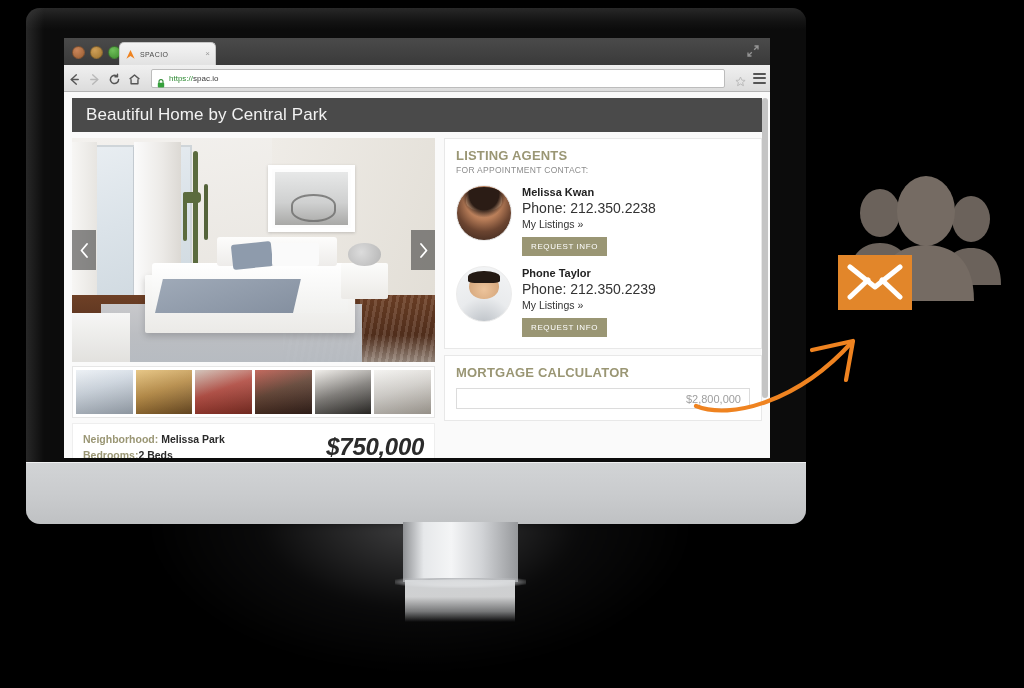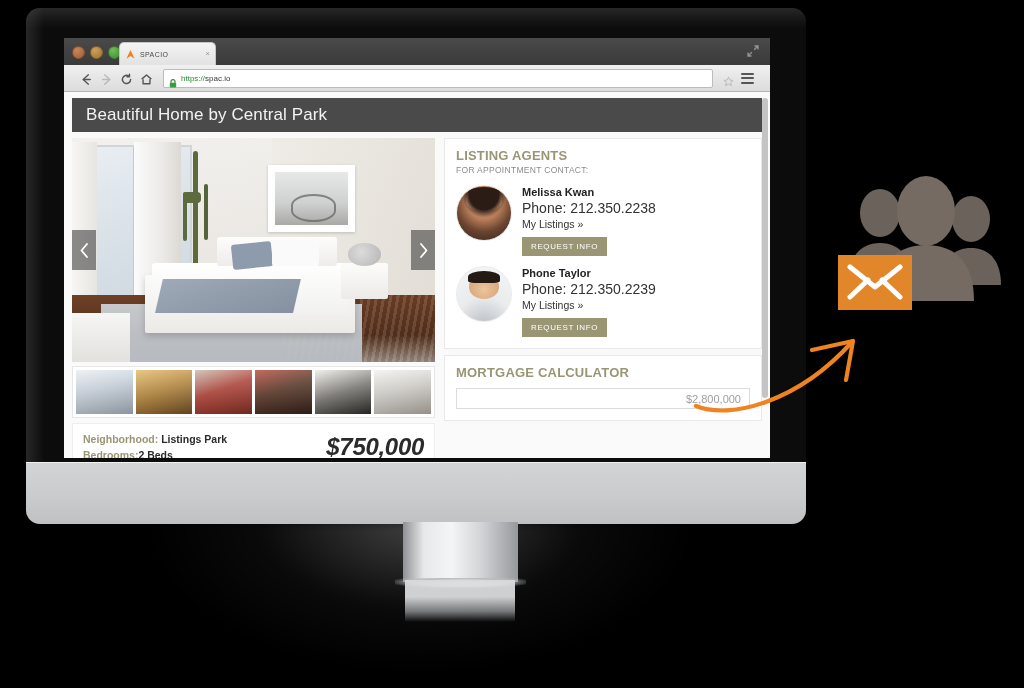--- a/index.html
+++ b/index.html
@@ -82,21 +82,21 @@
     overflow:hidden;flex:1;
   }
   .tab-close{font-size:8px;color:#9a9a9a;line-height:1;}
   .win-max{
     position:absolute;right:10px;top:6px;width:14px;height:14px;opacity:.55;
   }
   .chrome-toolbar{
     position:absolute;left:0;top:27px;right:0;height:27px;
     background:linear-gradient(180deg,#f0f0f0,#dcdcdc);
     border-bottom:1px solid #b4b4b4;
-    display:flex;align-items:center;padding:0 16px;box-sizing:border-box;gap:7px;
+    display:flex;align-items:center;padding:0 4px;box-sizing:border-box;gap:7px;
   }
   .nav-ico{width:13px;height:13px;color:#555;flex:0 0 auto;display:block;}
   .nav-ico.dim{opacity:.35;}
   .omnibox{
     flex:1;height:17px;background:#fff;border:1px solid #bcbcbc;border-radius:2px;
     display:flex;align-items:center;padding:0 5px;gap:4px;margin:0 3px;
   }
   .lock{width:8px;height:9px;flex:0 0 8px;}
   .url{font-size:8px;color:#3a3a3a;white-space:nowrap;}
   .url .scheme{color:#2d8a32;}
@@ -434,21 +434,21 @@
               <div class="thumb t3"></div>
               <div class="thumb t4"></div>
               <div class="thumb t5"></div>
               <div class="thumb t6"></div>
             </div>
 
             <div class="facts">
               <div class="facts-left">
                 <div>
                   <span class="k">Neighborhood:</span>
-                  <span class="v">Listings Park</span>
+                  <span class="v">Melissa Park</span>
                 </div>
                 <div>
                   <span class="k">Bedrooms:</span><span class="v">2 Beds</span>
                 </div>
               </div>
               <div class="price">$750,000</div>
             </div>
           </div>
 
           <div class="right-col">

